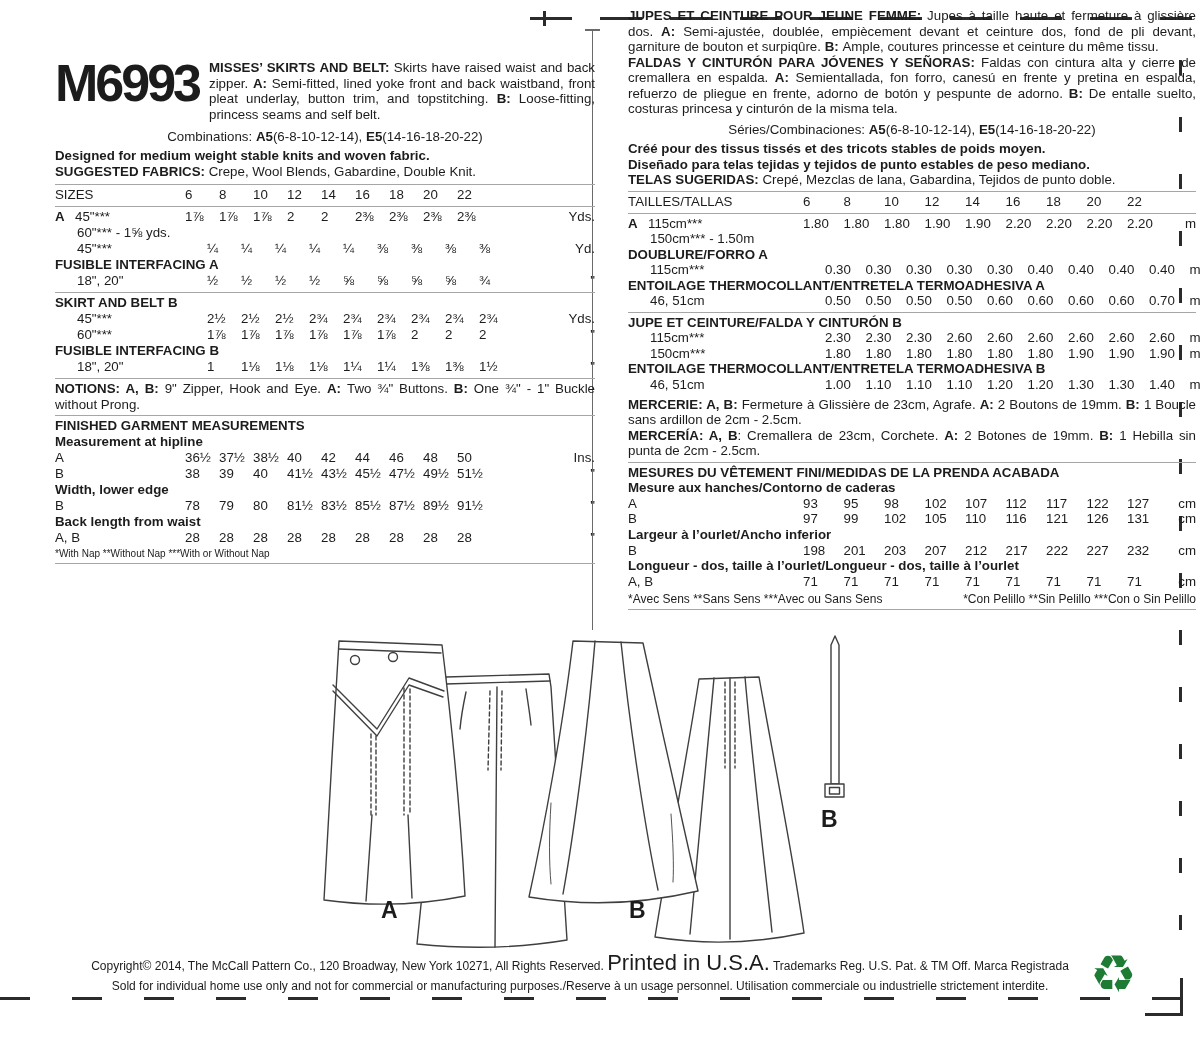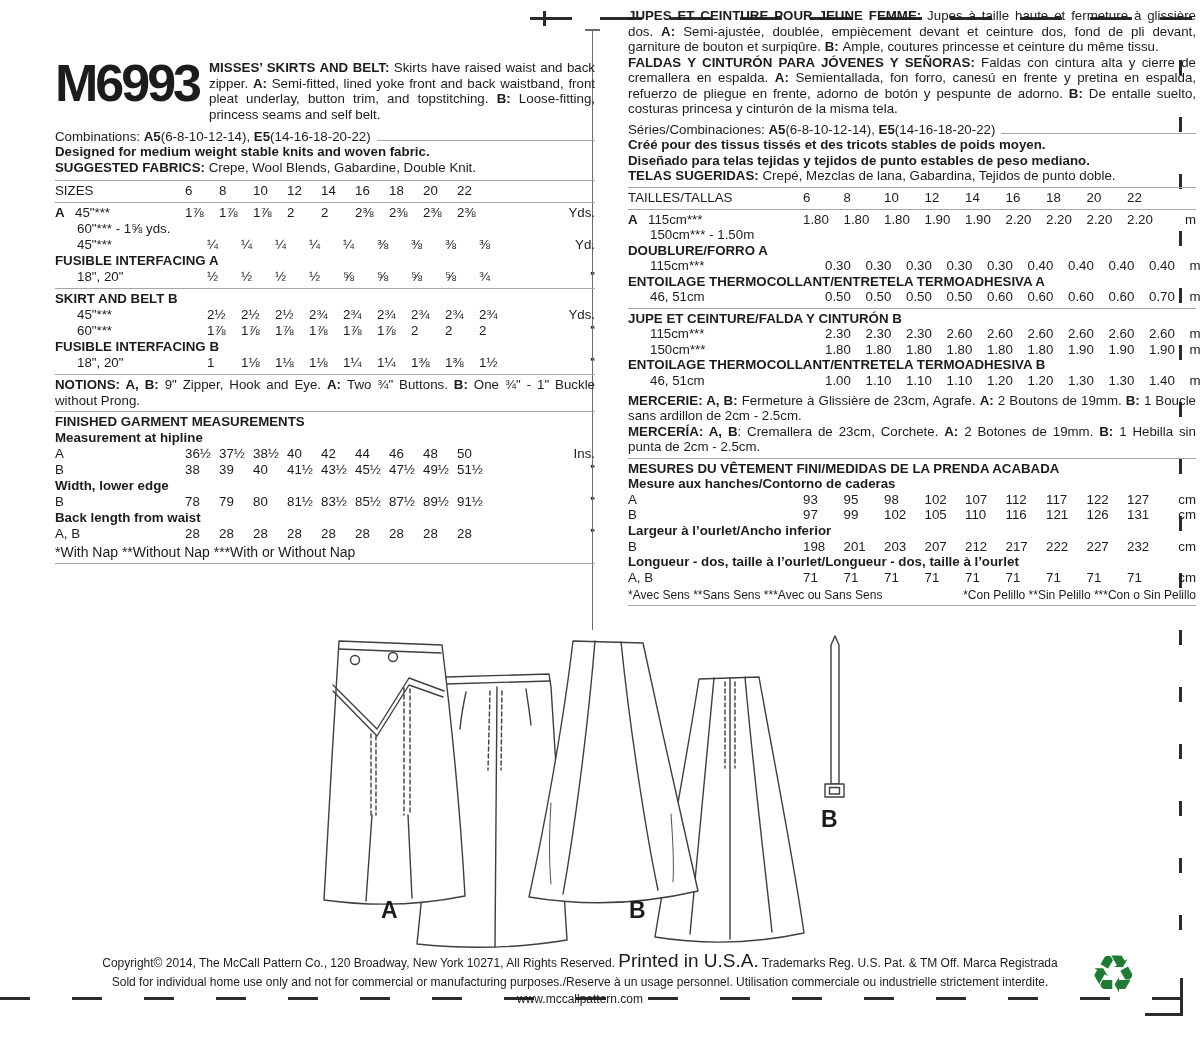--- a/index.html
+++ b/index.html
@@ -15,36 +15,36 @@
   .col-divider{position:absolute;left:592px;top:30px;width:1px;height:600px;background:#6a6a6a;}
   .col-divider-tick{position:absolute;left:585px;top:29px;width:15px;height:2px;background:#6a6a6a;}
 
   
   .header{display:flex;gap:10px;margin-bottom:6px;}
   .logo{flex:0 0 142px;font-size:52px;font-weight:bold;letter-spacing:-3px;line-height:.92;}
   .desc{flex:1;text-align:justify;}
 
   
   .rule,.trule{border-top:1px solid #a6a6a6;margin:3px 0 2px;height:0;}
-  .line-rule{display:flex;align-items:flex-end;margin-top:5px;}
+  .line-rule{display:flex;align-items:center;margin-top:5px;flex-direction:column;}
   .rule-fill{flex:1;border-bottom:1px solid #a6a6a6;margin:0 0 3px 6px;}
 
   
   .trow{display:flex;align-items:center;min-height:16px;}
   .col-right .trow{min-height:15.4px;}
   .tlabel{flex:0 0 130px;white-space:nowrap;}
   .col-right .tlabel{flex:0 0 175px;}
   .tlabel.grow{flex:1 1 auto;}
   .tlabel .lead{display:inline-block;width:20px;font-weight:bold;}
   .ind{padding-left:22px;}
   .tcell{flex:0 0 34px;}
   .col-right .tcell{flex:0 0 40.5px;}
   .tunit{flex:1;text-align:right;white-space:nowrap;}
 
-  .foot{font-size:14px;margin-top:2px;}
+  .foot{font-size:10px;margin-top:2px;}
   .footrow{display:flex;justify-content:space-between;font-size:12px;margin-top:3px;}
   .mt4{margin-top:4px;}
 
   
   .art{position:absolute;left:300px;top:628px;}
   .vlabel{position:absolute;font-size:23px;font-weight:bold;}
   #label-a{left:381px;top:897px;}
   #label-b{left:629px;top:897px;}
   #label-belt{left:821px;top:806px;}
 
@@ -54,21 +54,21 @@
   .cut-top-tick{position:absolute;top:11px;left:543px;width:3px;height:15px;background:#2b2b2b;}
   .cut-right{position:absolute;top:60px;left:1179px;width:3px;height:880px;
     background:repeating-linear-gradient(180deg,#2b2b2b 0 15px,transparent 15px 57px);}
   .cut-bottom{position:absolute;top:997px;left:0;width:1200px;height:3px;
     background:repeating-linear-gradient(90deg,#2b2b2b 0 30px,transparent 30px 72px);}
   .corner-v{position:absolute;left:1180px;top:978px;width:3px;height:38px;background:#2b2b2b;}
   .corner-h{position:absolute;left:1145px;top:1013px;width:38px;height:3px;background:#2b2b2b;}
 
   
   .footer{position:absolute;left:70px;top:948px;width:1020px;text-align:center;font-size:12px;line-height:1.35;}
-  .footer .lg{font-size:19px;}
+  .footer .lg{font-size:22px;}
   .website{margin-top:1px;}
   .recycle{position:absolute;left:1090px;top:948px;font-size:52px;line-height:1;}
 </style>
 </head>
 <body>
 
 <div class="page">
 
   <div class="cut-top"></div>
   <div class="cut-top-tick"></div>
@@ -502,17 +502,16 @@
       <rect x="529.5" y="159.5" width="10" height="6.5"></rect>
     </g>
   </svg>
   <div class="vlabel" id="label-a">A</div>
   <div class="vlabel" id="label-b">B</div>
   <div class="vlabel" id="label-belt">B</div>
 
   <div class="footer">
     <div><span>Copyright© 2014,  The McCall Pattern Co., 120 Broadway, New York 10271, All Rights Reserved.  </span><span class="lg">Printed in U.S.A.</span><span>  Trademarks Reg. U.S. Pat. &amp; TM Off. Marca Registrada</span></div>
     <div>Sold for individual home use only and not for commercial or manufacturing purposes./Reserve à un usage personnel. Utilisation commerciale ou industrielle strictement interdite.</div>
-    <div class="website">www.mccallpattern.com</div>
   </div>
   <div class="recycle" style="color: rgb(30, 123, 52);">♻</div>
 
 </div>
 
 </body></html>

